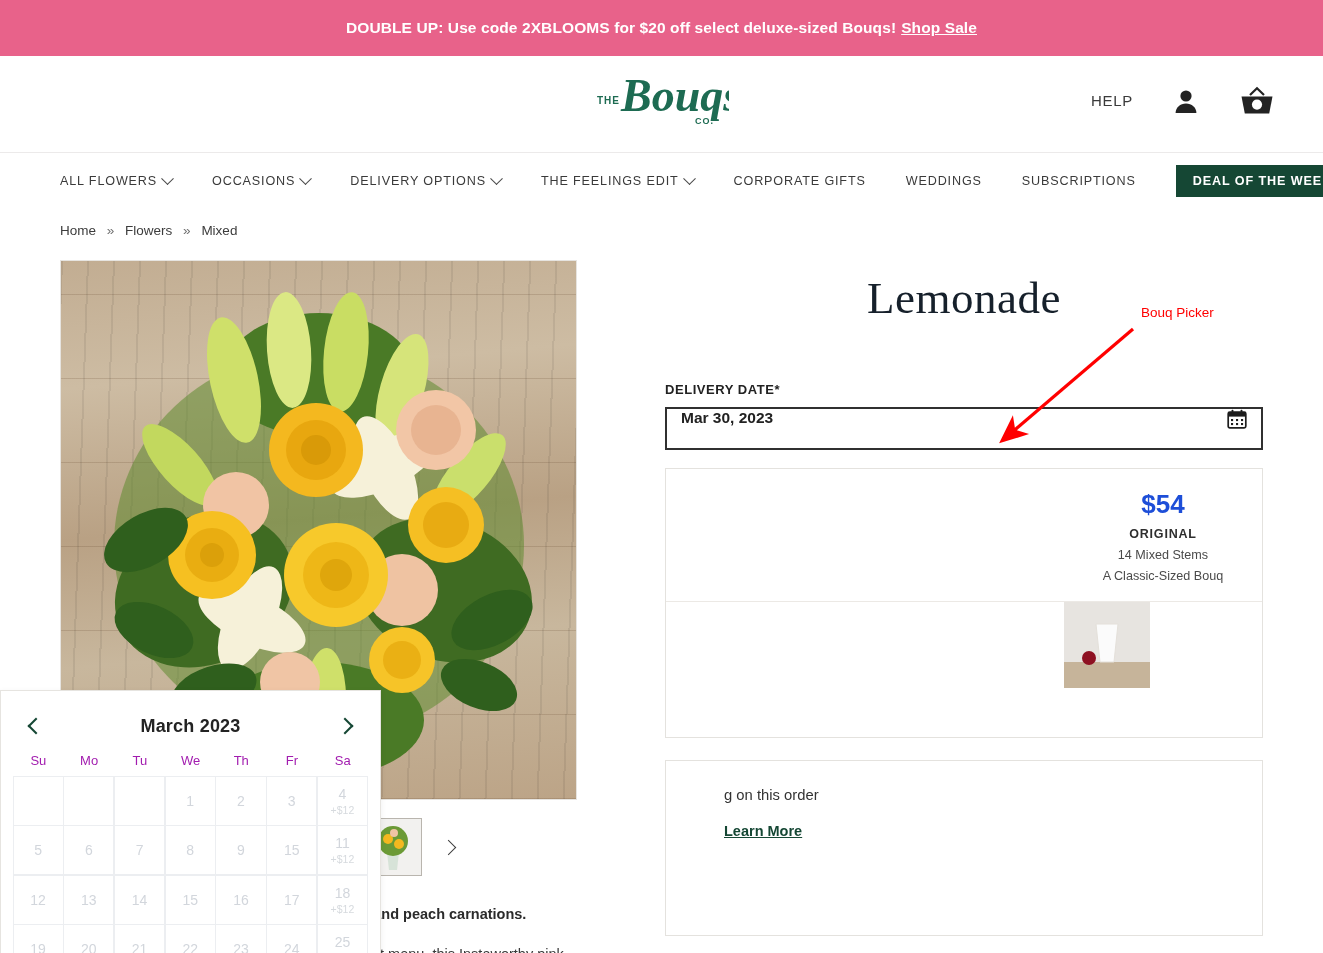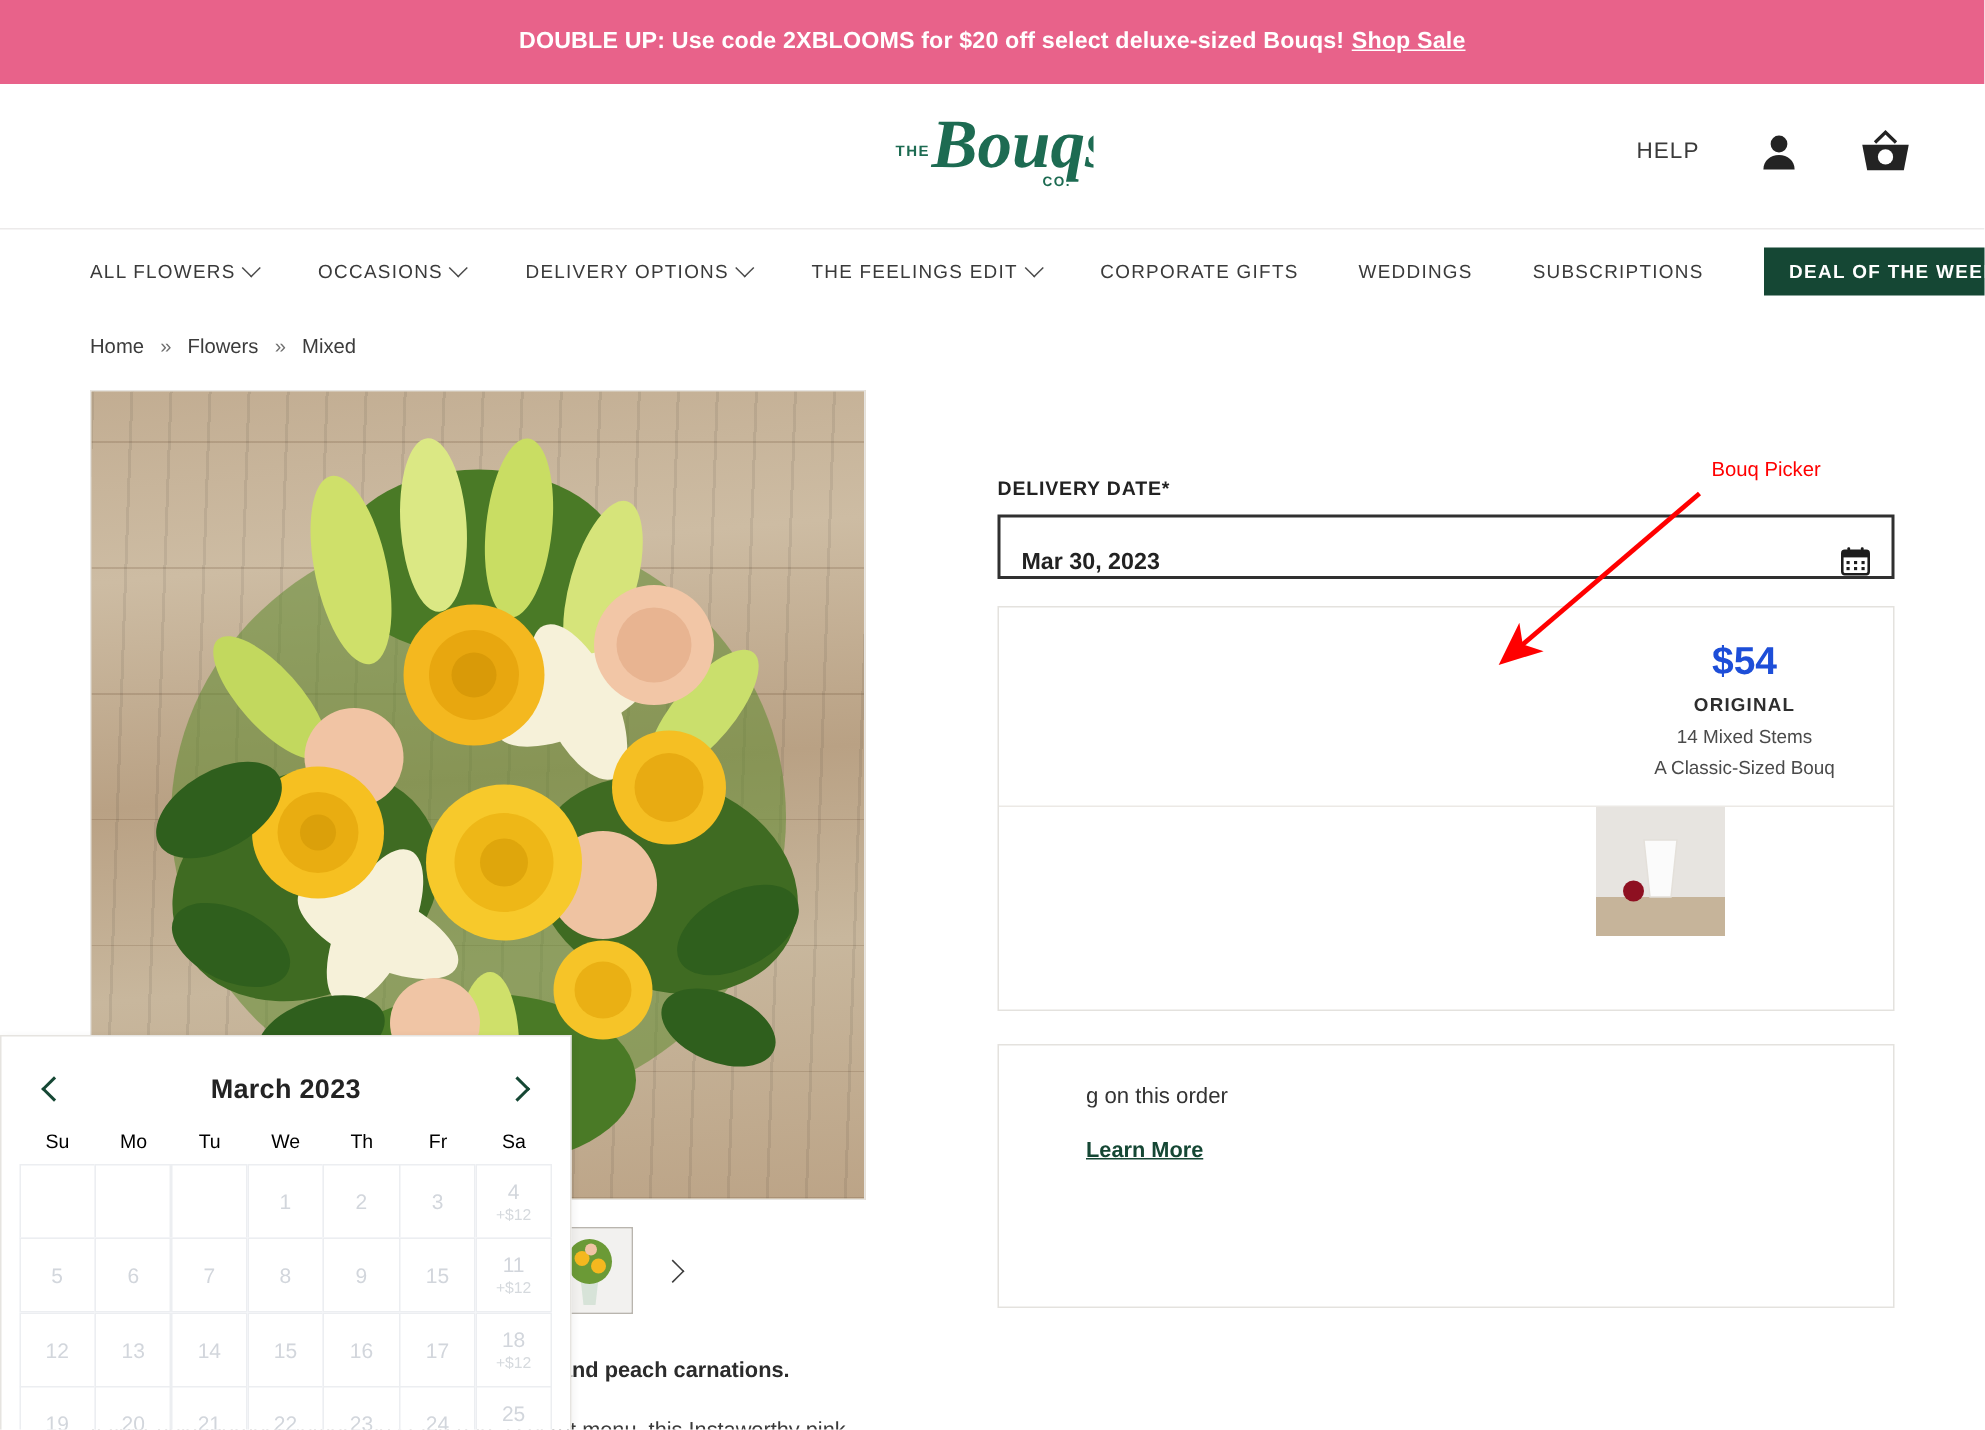--- a/index.html
+++ b/index.html
@@ -196,21 +196,21 @@
     font-weight: 700;
     letter-spacing: .55px;
     color: #222;
   }
   .date-input {
     margin-top: 10px;
     height: 43px;
     border: 2px solid #303030;
     background: #fff;
     display: flex;
-    align-items: flex-end;
+    align-items: flex-start;
     padding: 0 14px;
     position: relative;
     z-index: 6;
     cursor: pointer;
   }
   .date-input .value {
     font-size: 15.5px;
     font-weight: 700;
     color: #222;
     flex: 1;
@@ -287,21 +287,21 @@
   }
   .cal-nav { width: 26px; height: 26px; display: flex; align-items: center; justify-content: center; cursor: pointer; }
   .cal-nav .chev { width: 12px; height: 12px; border-top: 2px solid #154734; border-right: 2px solid #154734; }
   .cal-nav.prev .chev { transform: rotate(-135deg); }
   .cal-nav.next .chev { transform: rotate(45deg); }
   .cal-title { font-size: 18px; font-weight: 700; color: #232323; letter-spacing: .2px; }
 
   .dow-row { display: flex; padding: 14px 12px 8px 12px; }
   .dow {
     flex: 1; text-align: center;
-    font-size: 13px; color: #000000;
+    font-size: 13px; color: #a21caf;
   }
   .cal-grid { padding: 0 12px; }
   .cal-week { display: flex; }
   .cal-cell {
     flex: 1; height: 50px;
     border: 1px solid #eceef1;
     margin: -0.5px 0 0 -0.5px;
     display: flex; flex-direction: column;
     align-items: center; justify-content: center;
     font-size: 14px;
@@ -492,20 +492,21 @@
       <div class="arrow-btn next">
         <i class="chev"></i>
       </div>
     </div>
 
     <div class="desc-bold">Bright arrangement with yellow roses and peach carnations.</div>
     <div class="desc-body">If your neighborhood lemonade stand had a secret menu, this Instaworthy pink and</div>
   </div>
 
   <div class="col-right">
+    <h1 class="product-title">Lemonade</h1>
 
     <div class="field-label">DELIVERY DATE*</div>
 
     <div class="date-input">
       <span class="value">Mar 30, 2023</span>
       <svg width="20" height="20" viewBox="0 0 20 20">
         <rect x="1.2" y="3.2" width="17.6" height="15.6" rx="1.6" fill="none" stroke="#1d1d1d" stroke-width="1.7"></rect>
         <rect x="1.2" y="3.2" width="17.6" height="4.4" fill="#1d1d1d"></rect>
         <rect x="4.6" y="0.8" width="1.8" height="4" rx=".7" fill="#1d1d1d"></rect>
         <rect x="13.6" y="0.8" width="1.8" height="4" rx=".7" fill="#1d1d1d"></rect>

